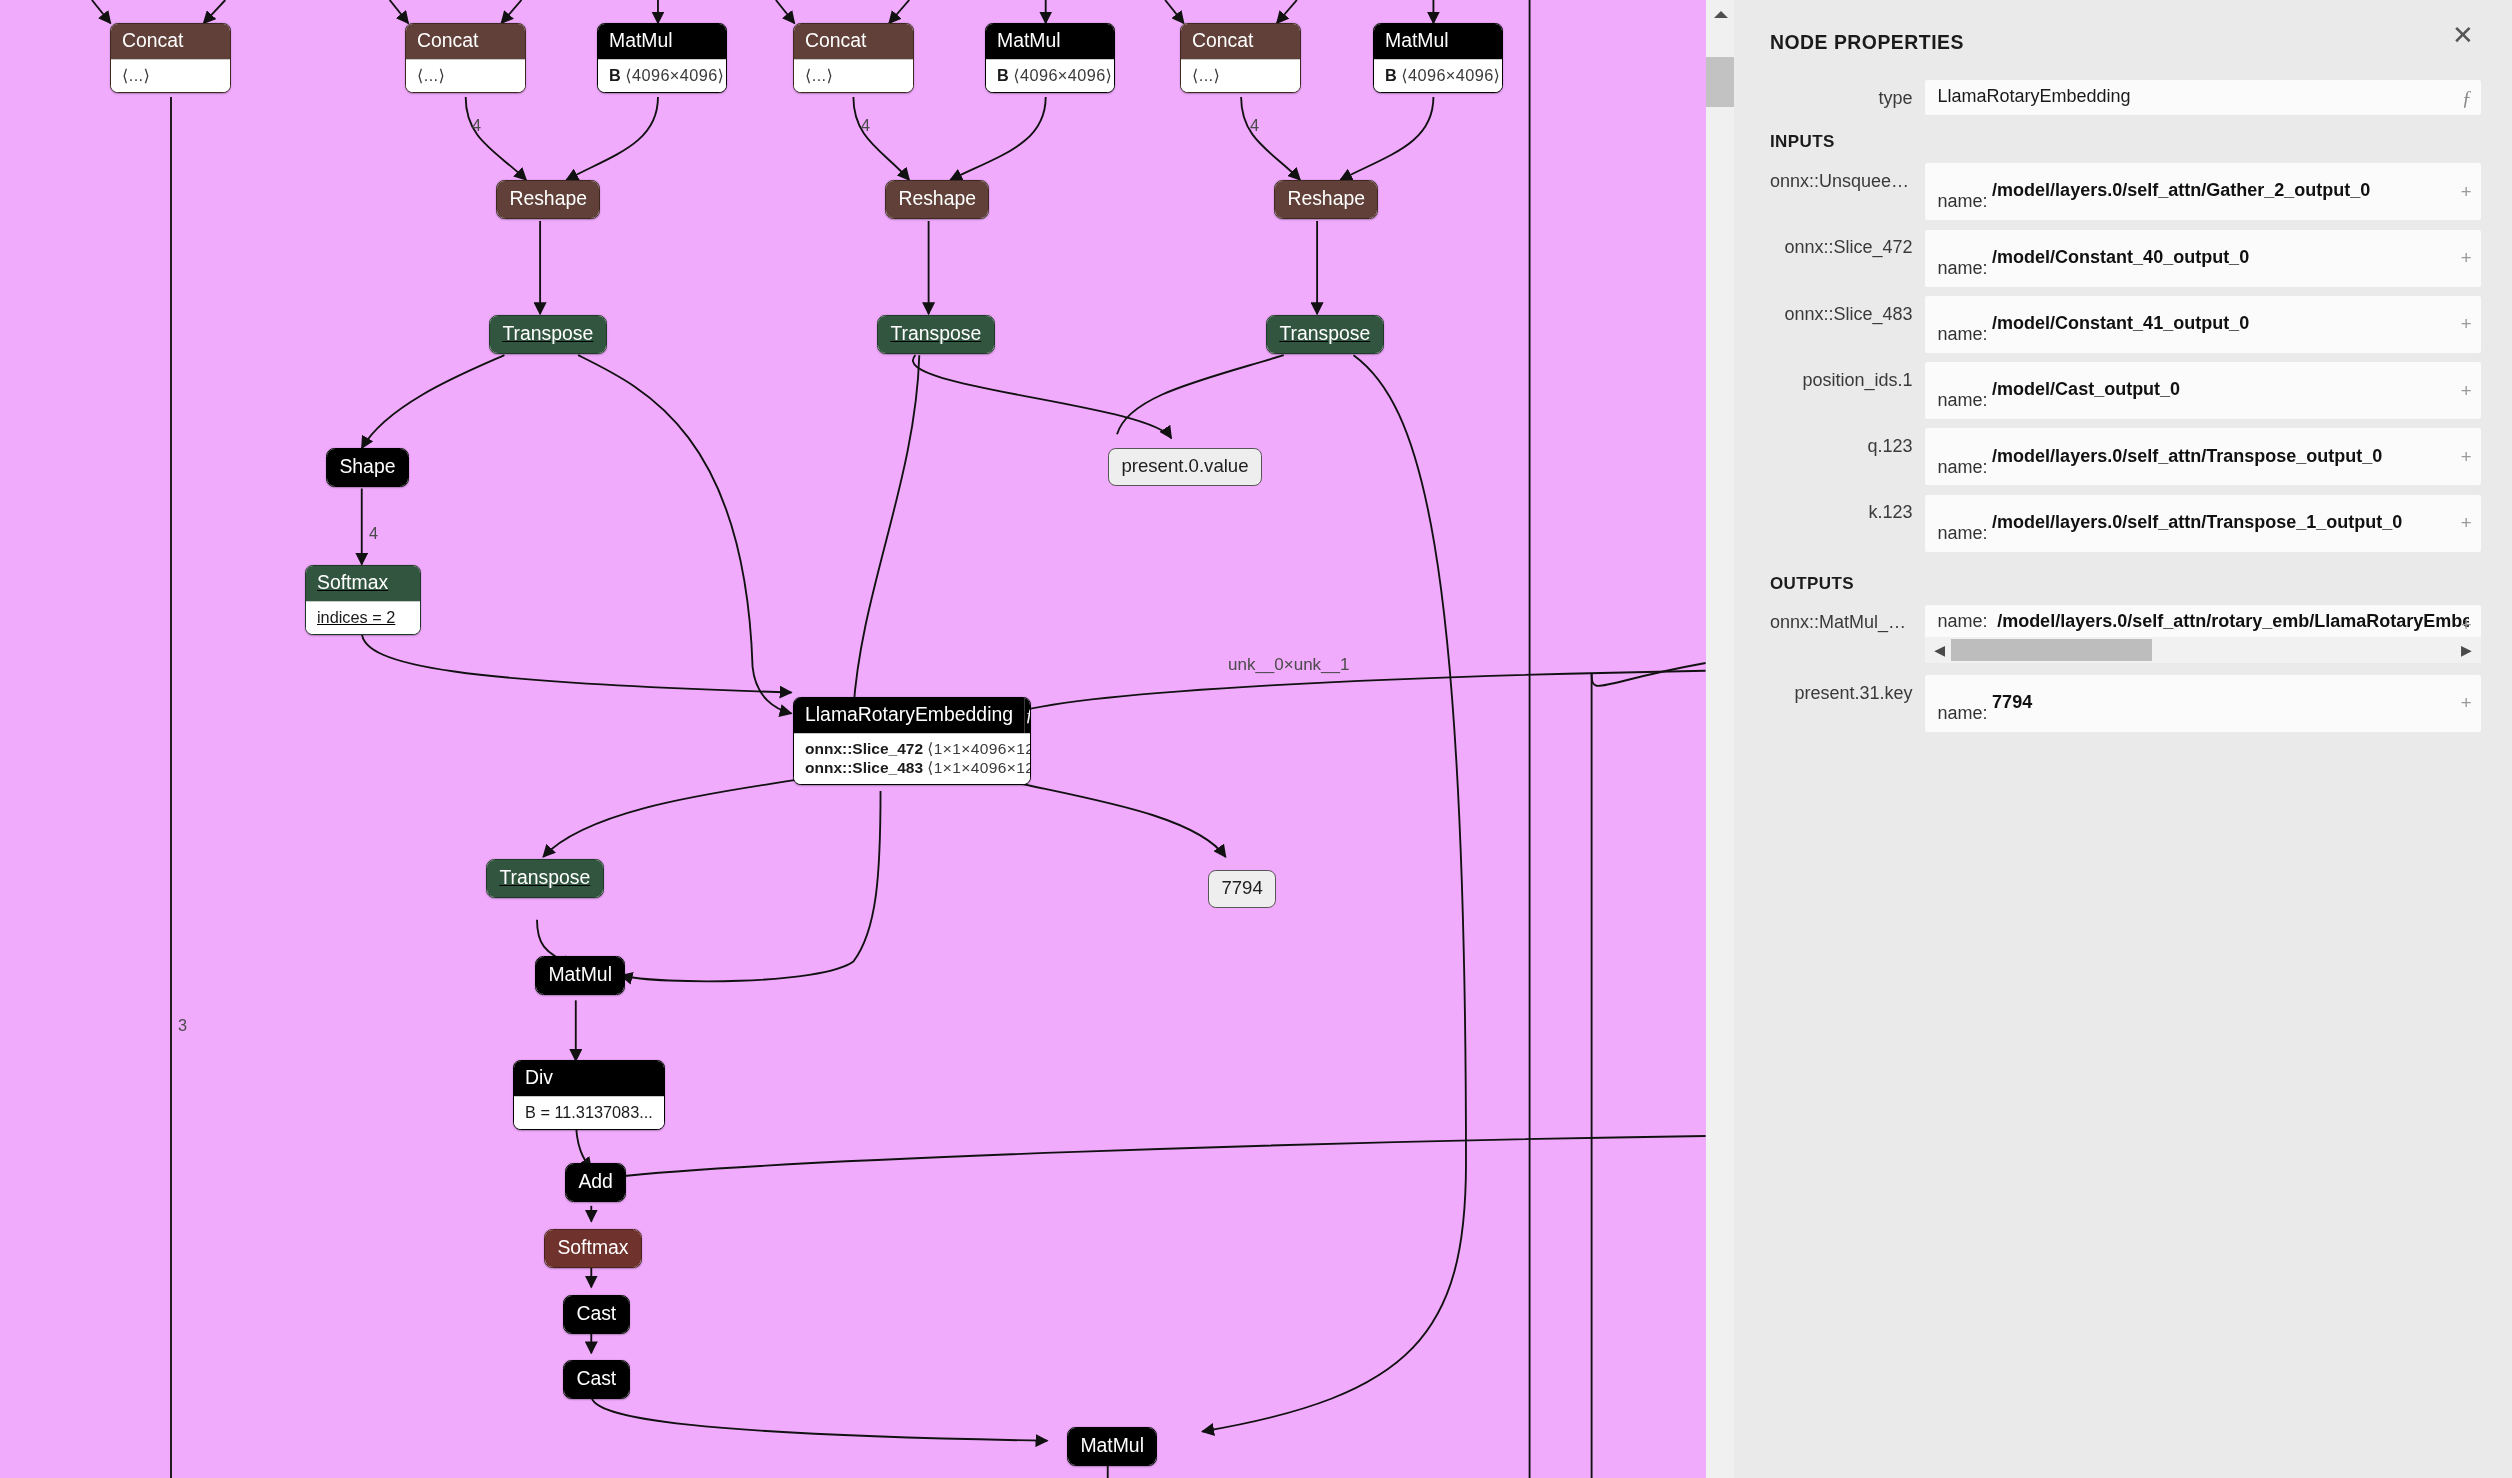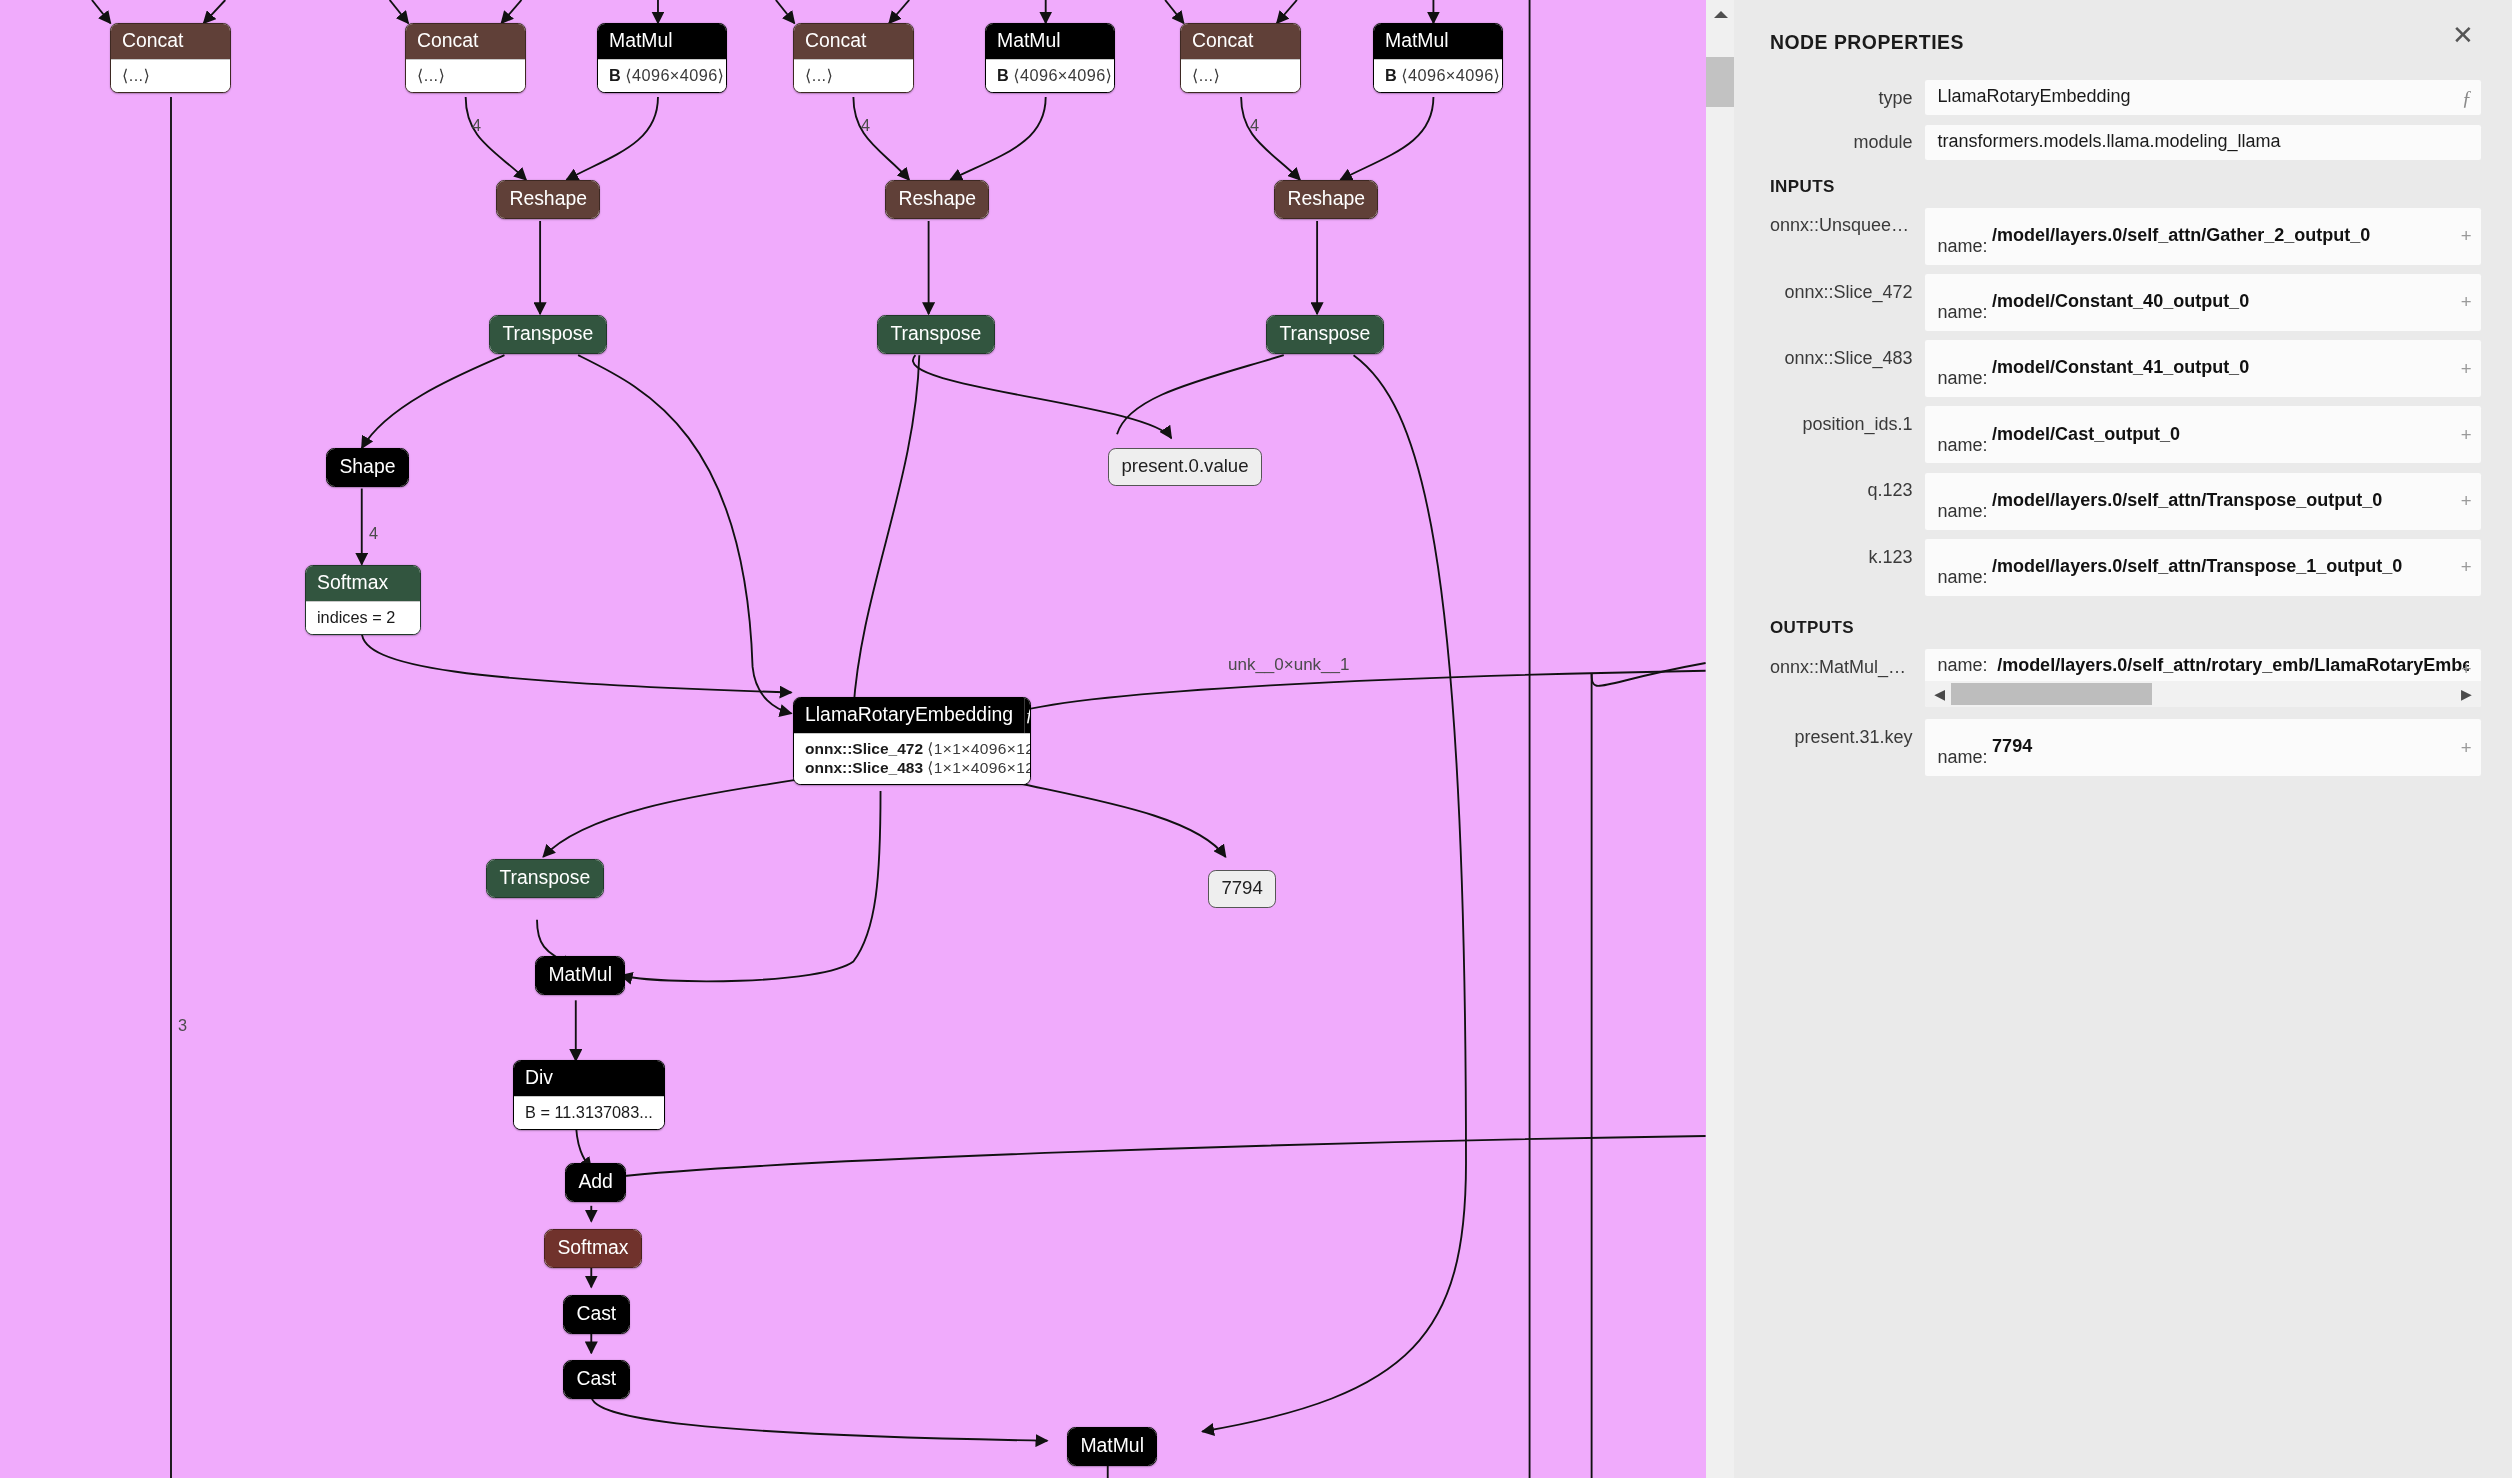--- a/index.html
+++ b/index.html
@@ -37,21 +37,21 @@
     padding: 7px 11px 8.5px 11px;
     white-space: nowrap;
   }
   .node.plain { border-radius: 8.5px; }
   .node.plain .hdr { padding: 7.8px 12.4px 9.3px 12.4px; }
   .n-black .hdr { background: #000000; }
   .n-green .hdr { background: #32553f; }
   .n-brown .hdr { background: #604038; }
   .n-red   .hdr { background: #70322c; }
   .n-black { border-color: #000000; }
-  .n-green { border-color: #21372a; }
+  .n-green { border-color: #21372a; text-decoration: underline; }
   .n-brown { border-color: #3d2822; }
   .n-red   { border-color: #4a211c; }
 
   .node .body {
     background: #ffffff;
     border-top: 0.8px solid #c8c8c8;
     padding: 4.7px 11px 6.2px 11px;
     font-size: 16.3px;
     color: #1a1a1a;
     white-space: nowrap;
@@ -488,26 +488,20 @@
     <div class="prop-list">
 
       <div class="prop-row">
         <div class="plabel">type</div>
         <div class="pfield">
           <span class="ftext">LlamaRotaryEmbedding</span>
           <span class="fsuffix italic">ƒ</span>
         </div>
       </div>
 
-      <div class="prop-row">
-        <div class="plabel">module</div>
-        <div class="pfield">
-          <span class="ftext">transformers.models.llama.modeling_llama</span>
-        </div>
-      </div>
 
     </div>
 
 
     <div class="sb-section" id="sec-inputs">INPUTS</div>
 
     <div class="prop-list" style="margin-top:11px;">
       <div class="prop-row">
         <div class="plabel">onnx::Unsqueeze_...</div>
         <div class="pfield">

